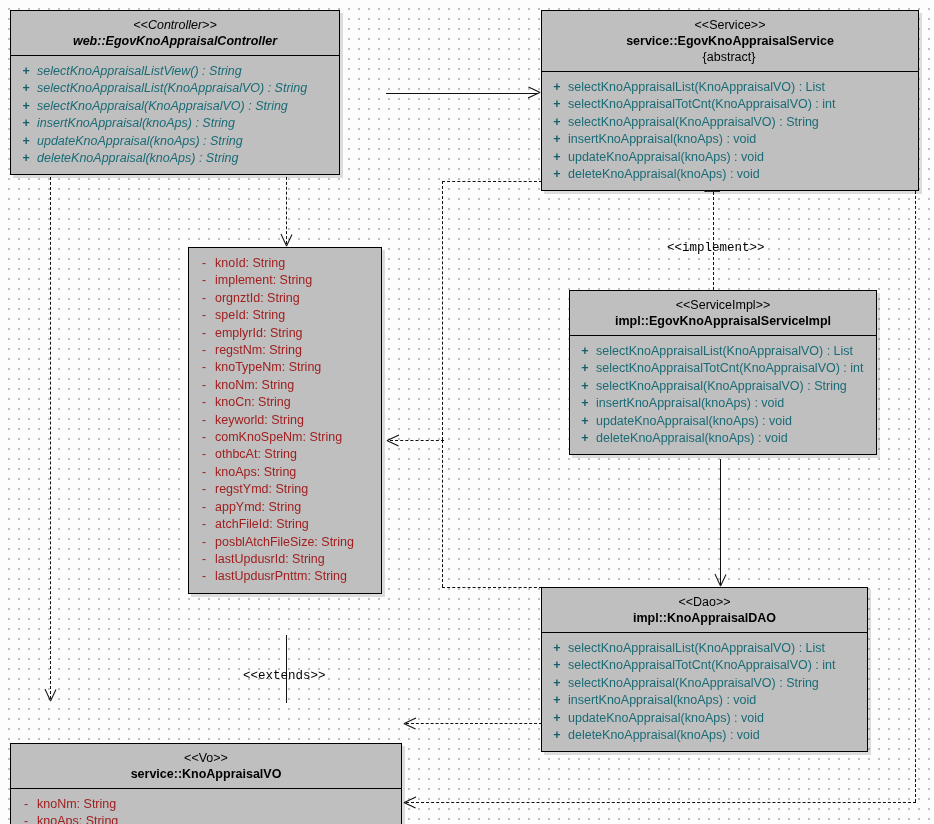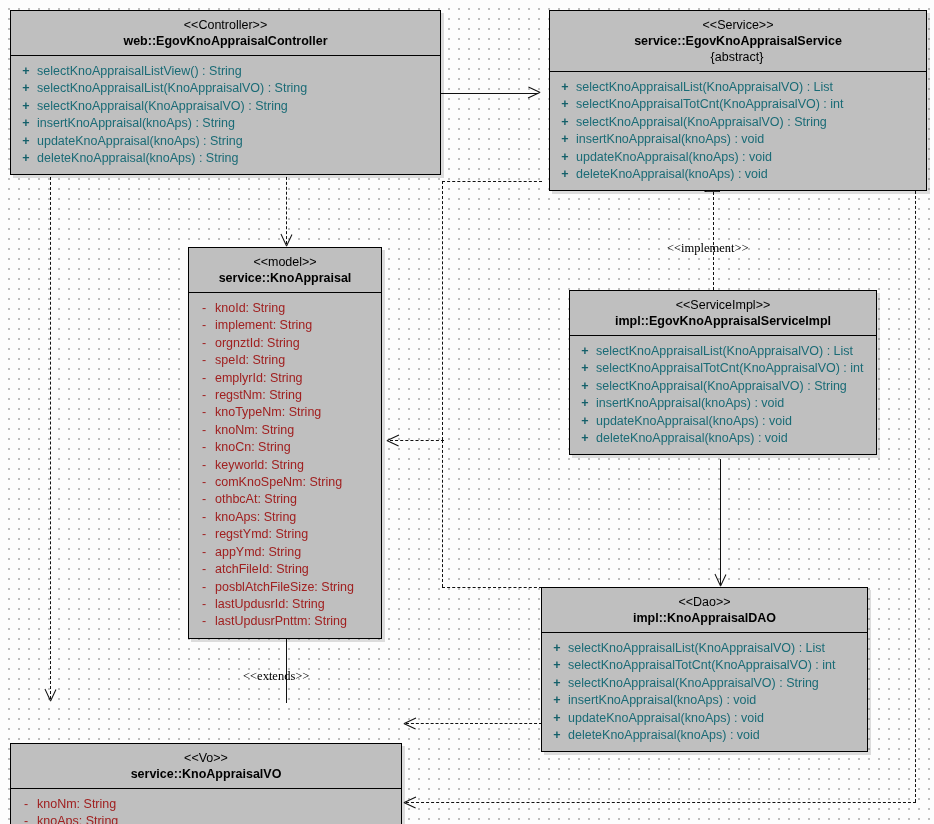--- a/index.html
+++ b/index.html
@@ -76,22 +76,22 @@
     width: 22px;
     text-align: center;
     flex: 0 0 22px;
   }
   .mem-op .vis { color: #14606a; font-weight: bold; }
   .mem-op .sig { color: #1a6b76; }
   .mem-attr .vis { color: #a02020; }
   .mem-attr .sig { color: #a02020; }
 
   
-  #cls-controller  { left: 10px;  top: 10px;  width: 431px; }
-  #cls-service     { left: 541px; top: 10px;  width: 378px; margin-left: 8px; }
+  #cls-controller  { left: 10px;  top: 10px;  width: 330px; font-style: italic; }
+  #cls-service     { left: 541px; top: 10px;  width: 378px; }
   #cls-model       { left: 188px; top: 247px; width: 194px; }
   #cls-serviceimpl { left: 569px; top: 290px; width: 308px; }
   #cls-dao         { left: 541px; top: 587px; width: 327px; }
   #cls-vo          { left: 10px;  top: 703px; width: 392px; margin-top: 40px; }
 
   
   .conn { position: absolute; z-index: 2; }
   .seg-h { position: absolute; height: 0; border-top: 1.6px solid #111; }
   .seg-v { position: absolute; width: 0;  border-left: 1.6px solid #111; }
   .dash-h { position: absolute; height: 0; border-top: 1.8px dashed #111; }
@@ -116,21 +116,21 @@
   
   .ah-down::before  { transform: rotate(-115deg); }
   .ah-down::after   { transform: rotate(-65deg); }
   .tri-up-outline {
     position: absolute;
     width: 16px; height: 13px;
   }
 
   .conn-label {
     position: absolute;
-    font-family: Liberation Serif, serif;
+    font-family: Liberation Mono, monospace;
     font-size: 12.5px;
     color: #000;
     background: transparent;
     white-space: nowrap;
     z-index: 4;
     padding: 0 3px;
   }
 </style>
 </head>
 <body>
@@ -255,24 +255,20 @@
           <span class="sig">updateKnoAppraisal(knoAps) : void</span>
         </div>
       <div class="member mem-op">
           <span class="vis">+</span>
           <span class="sig">deleteKnoAppraisal(knoAps) : void</span>
         </div>
     </div>
   </div>
 
   <div class="uml-class" id="cls-model">
-    <div class="uml-head">
-      <span class="stereotype">&lt;&lt;model&gt;&gt;</span>
-      <span class="classname">service::KnoAppraisal</span>
-    </div>
     <div class="uml-body">
       <div class="member mem-attr">
           <span class="vis">-</span>
           <span class="sig">knoId:  String</span>
         </div>
       <div class="member mem-attr">
           <span class="vis">-</span>
           <span class="sig">implement:  String</span>
         </div>
       <div class="member mem-attr">

